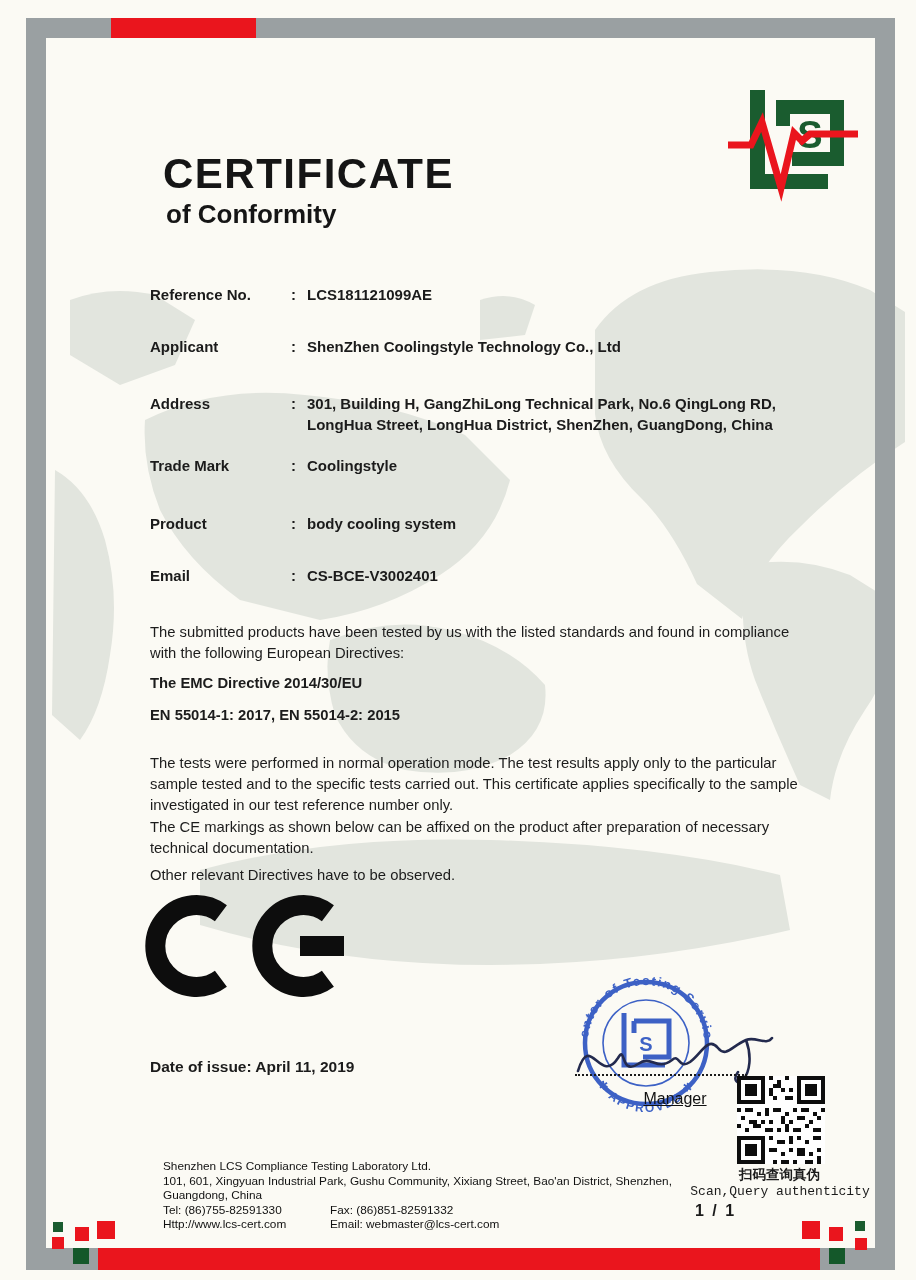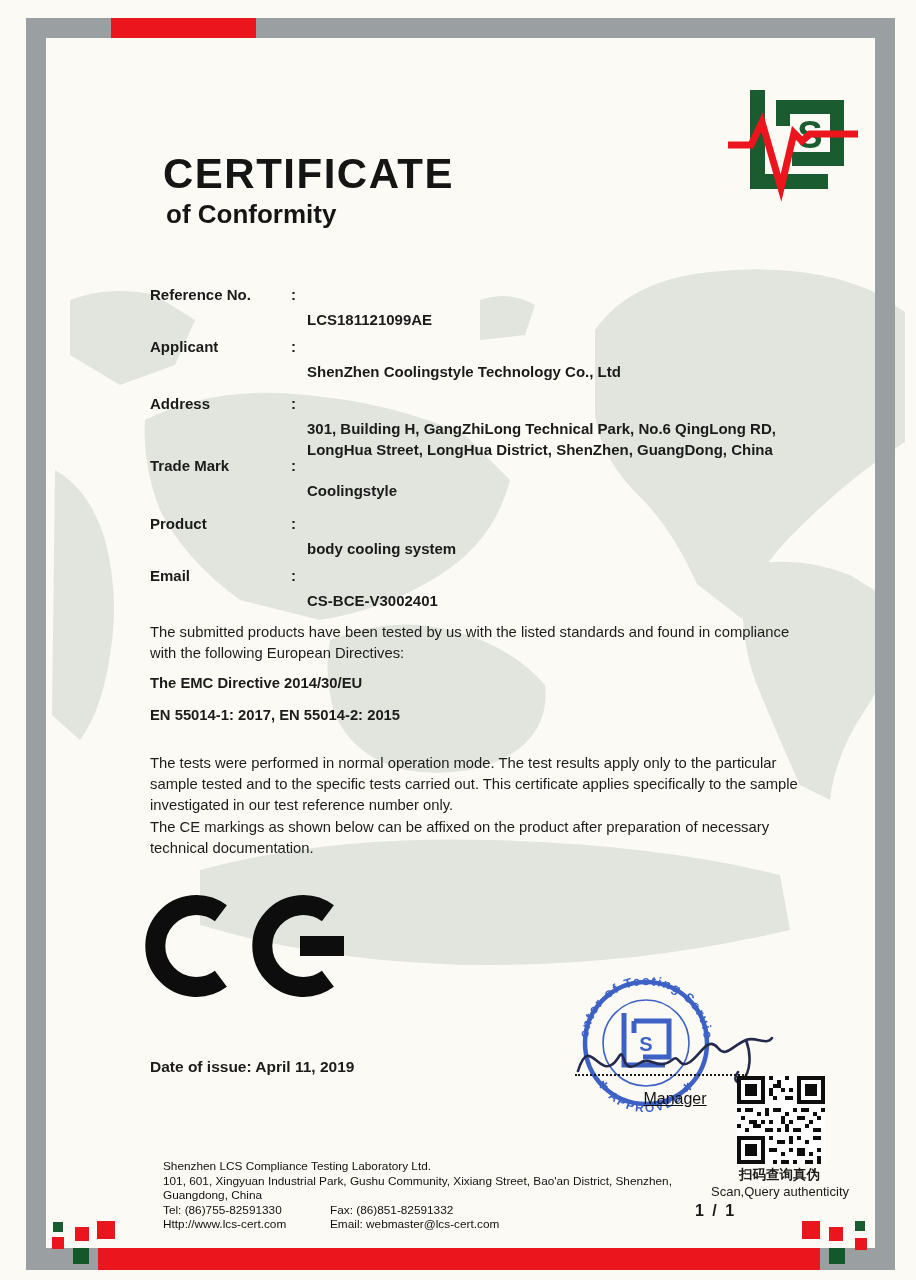--- a/index.html
+++ b/index.html
@@ -24,28 +24,28 @@
     position:absolute;left:163px;top:134px;
     font-size:42px;font-weight:bold;letter-spacing:1.5px;color:#151515;
   }
   .title-sub{
     position:absolute;left:166px;top:183px;
     font-size:26px;font-weight:bold;color:#151515;
   }
   .field-row{position:absolute;left:150px;width:670px;font-size:15px;font-weight:bold;line-height:21px;}
   .field-label{position:absolute;left:0;top:0;width:130px;}
   .field-sep{position:absolute;left:141px;top:0;}
-  .field-value{position:absolute;left:157px;top:0;width:510px;white-space:pre-line;margin-top:25px;}
+  .field-value{position:absolute;left:157px;top:0;width:510px;white-space:pre-line;}
   .para{position:absolute;left:150px;width:660px;font-size:14.8px;line-height:21px;color:#1c1c1c;}
   .para.bold{font-weight:bold;}
   .date-line{position:absolute;left:150px;top:1042px;font-size:15.5px;font-weight:bold;text-align:right;}
   .manager{position:absolute;left:620px;top:1074px;font-size:16px;color:#111;width:110px;text-align:center;text-decoration:underline;}
   .dotline{position:absolute;left:575px;top:1058px;width:172px;border-bottom:2.5px dotted #1a1a1a;}
   .qr-caption-cn{position:absolute;left:712px;top:1150px;width:135px;text-align:center;font-size:13.5px;font-weight:bold;}
-  .qr-caption-en{position:absolute;left:690px;top:1168px;width:180px;text-align:center;font-size:13px;}
+  .qr-caption-en{position:absolute;left:690px;top:1168px;width:180px;text-align:center;font-size:13px;font-family:Liberation Mono, monospace;}
   .page-no{position:absolute;left:695px;top:1186px;font-size:16px;font-weight:bold;letter-spacing:2px;}
   .footer{position:absolute;left:163px;top:1143px;width:540px;font-size:11.8px;line-height:14.5px;color:#111;}
   .footer-grid{position:relative;width:540px;}
   .fcol2{position:absolute;left:167px;top:0;}
   .sr{position:absolute;width:1px;height:1px;overflow:hidden;clip:rect(0 0 0 0);}
 </style>
 </head>
 <body>
 
 <svg id="map" width="916" height="1280" viewBox="0 0 916 1280">
@@ -128,20 +128,21 @@
     <span class="field-label">Email</span>
     <span class="field-sep">:</span>
     <span class="field-value">CS-BCE-V3002401</span>
   </div>
 
   <div class="para" style="top:606px;">The submitted products have been tested by us with the listed standards and found in compliance with the following European Directives:</div>
   <div class="para bold" style="top:657px;">The EMC Directive 2014/30/EU</div>
   <div class="para bold" style="top:689px;">EN 55014-1: 2017, EN 55014-2: 2015</div>
   <div class="para" style="top:737px;">The tests were performed in normal operation mode. The test results apply only to the particular sample tested and to the specific tests carried out. This certificate applies specifically to the sample investigated in our test reference number only.</div>
   <div class="para" style="top:801px;">The CE markings as shown below can be affixed on the product after preparation of necessary technical documentation.</div>
+  <div class="para" style="top:849px;">Other relevant Directives have to be observed.</div>
 
   <svg class="abs" style="left:145px;top:874px;" width="230" height="112" viewBox="0 0 230 112">
     <path d="M75.9,23.2 A41,41 0 1 0 75.9,88.8" fill="none" stroke="#0d0d0d" stroke-width="20"></path>
     <path d="M182.9,23.2 A41,41 0 1 0 182.9,88.8" fill="none" stroke="#0d0d0d" stroke-width="20"></path>
     <path d="M155,56 H199" fill="none" stroke="#0d0d0d" stroke-width="20"></path>
   </svg>
   <span class="sr">CE</span>
 
   <div class="date-line">Date of issue: April 11, 2019</div>
 

